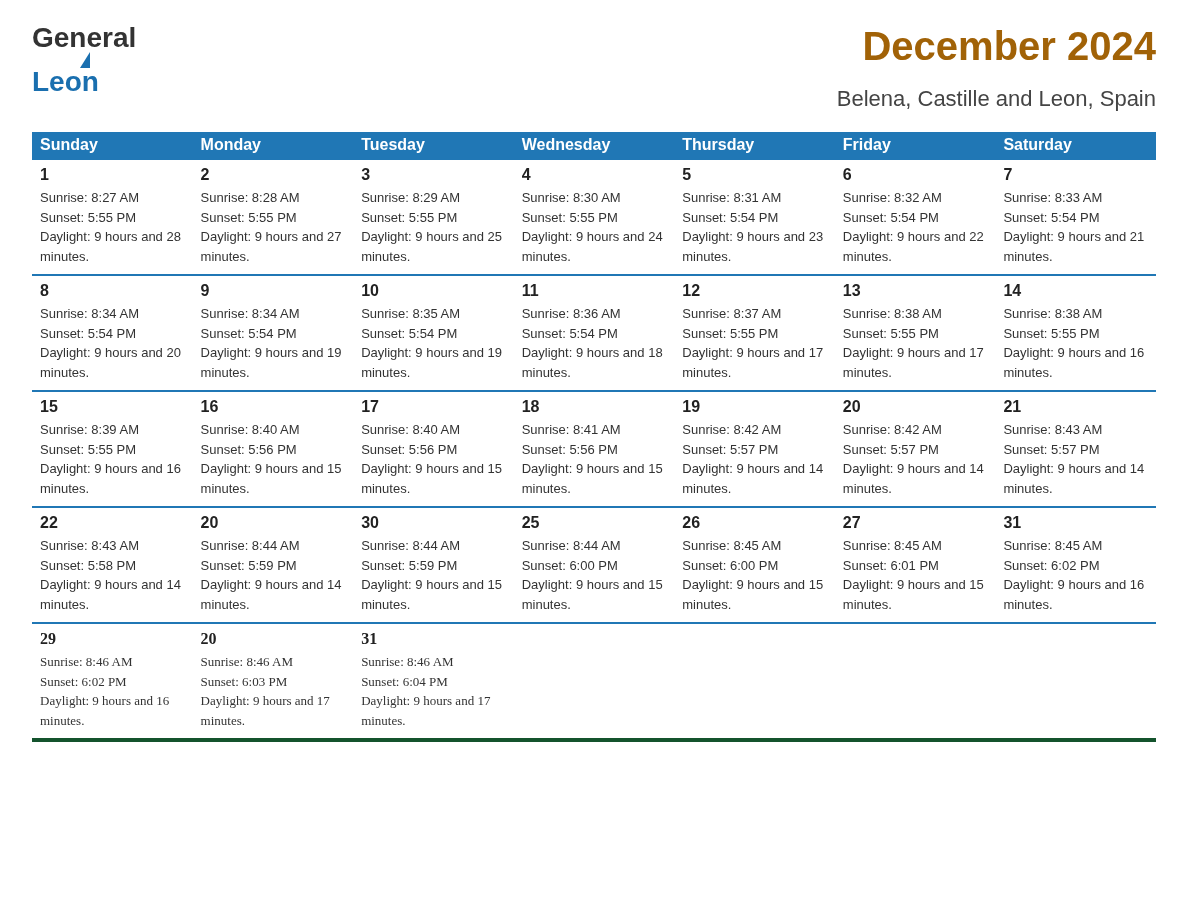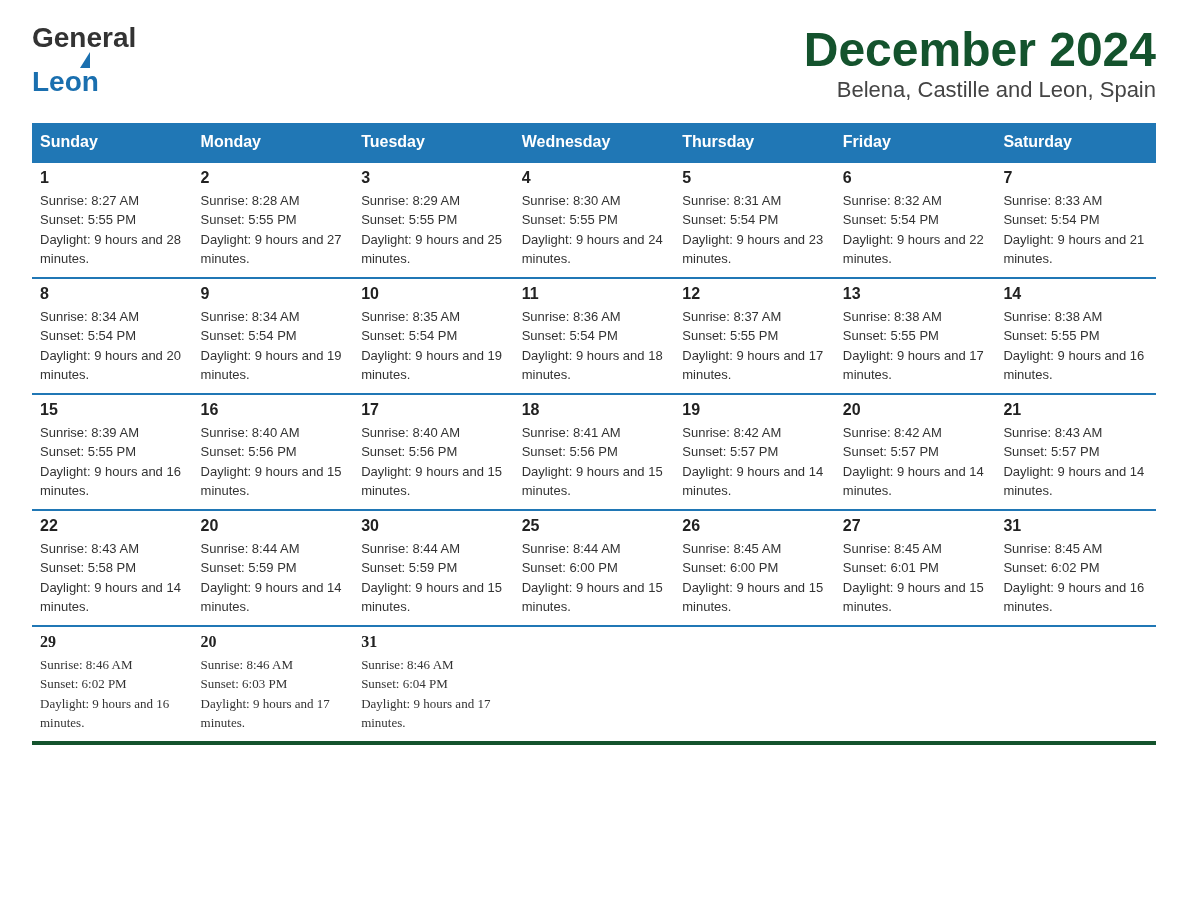--- a/index.html
+++ b/index.html
@@ -39,41 +39,41 @@
       height: 0;
       border-left: 10px solid transparent;
       border-bottom: 16px solid #1a6faf;
       margin-left: 2px;
       vertical-align: middle;
     }
     .title-area {
       text-align: right;
     }
     .month-title {
-      font-size: 48px;
+      font-size: 40px;
       font-weight: bold;
-      color: #14532d;
+      color: #a16207;
       line-height: 1.1;
     }
     .location-title {
       font-size: 22px;
       color: #444;
-      margin-top: 0;
+      margin-top: 18px;
     }
     .calendar-table {
       width: 100%;
       border-collapse: collapse;
       table-layout: fixed;
     }
     .calendar-table th {
       background-color: #2077b5;
       color: #ffffff;
       font-size: 16px;
       font-weight: bold;
-      padding: 10px 8px;
+      padding: 4px 8px;
       text-align: left;
       border: none;
     }
     .calendar-table td {
       vertical-align: top;
       padding: 6px 8px 8px 8px;
       border-top: 2px solid #2077b5;
       border-bottom: none;
       border-left: none;
       border-right: none;

